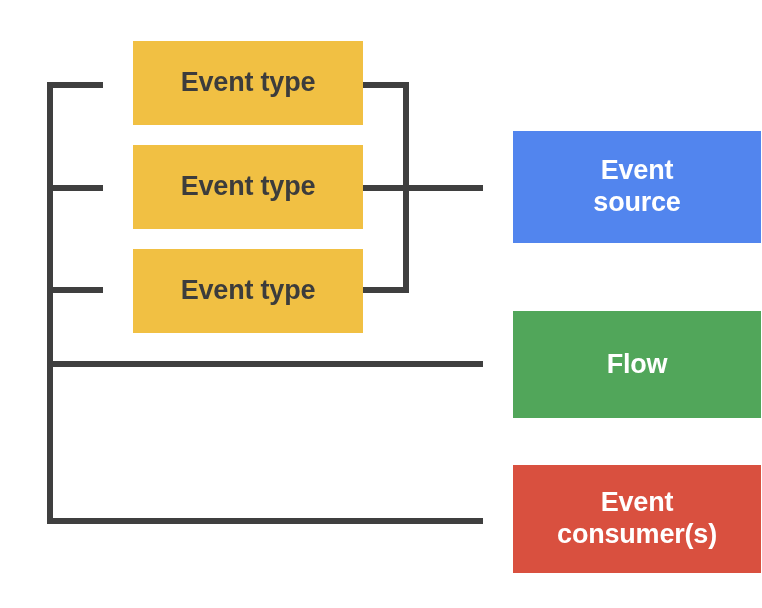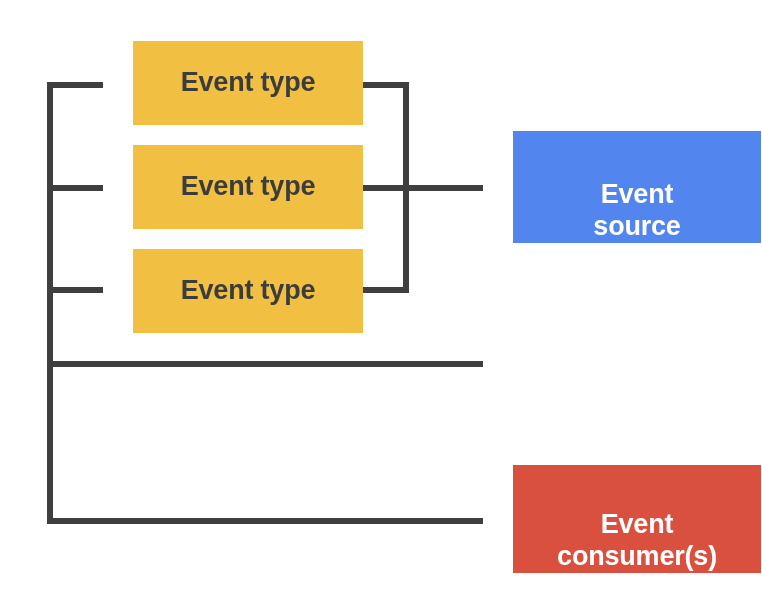--- a/index.html
+++ b/index.html
@@ -54,21 +54,20 @@
   #event-type-2 { top: 145px; }
   #event-type-3 { top: 249px; }
 
   
   .node-right {
     left: 481px;
     width: 248px;
     color: #ffffff;
     font-size: 27px;
     font-weight: bold;
-    align-items: flex-end;
   }
   #event-source {
     top: 131px;
     height: 112px;
     background: #5285EE;
   }
   #flow {
     top: 311px;
     height: 107px;
     background: #51A65A;
@@ -116,19 +115,22 @@
 
   <div class="node node-event-type" id="event-type-3">
     <span class="node-label">Event type</span>
   </div>
 
   <div class="node node-right" id="event-source">
     <span class="node-label">Event
 source</span>
   </div>
 
+  <div class="node node-right" id="flow">
+    <span class="node-label">Flow</span>
+  </div>
 
   <div class="node node-right" id="event-consumers">
     <span class="node-label">Event
 consumer(s)</span>
   </div>
 
 </div>
 
 </body></html>

